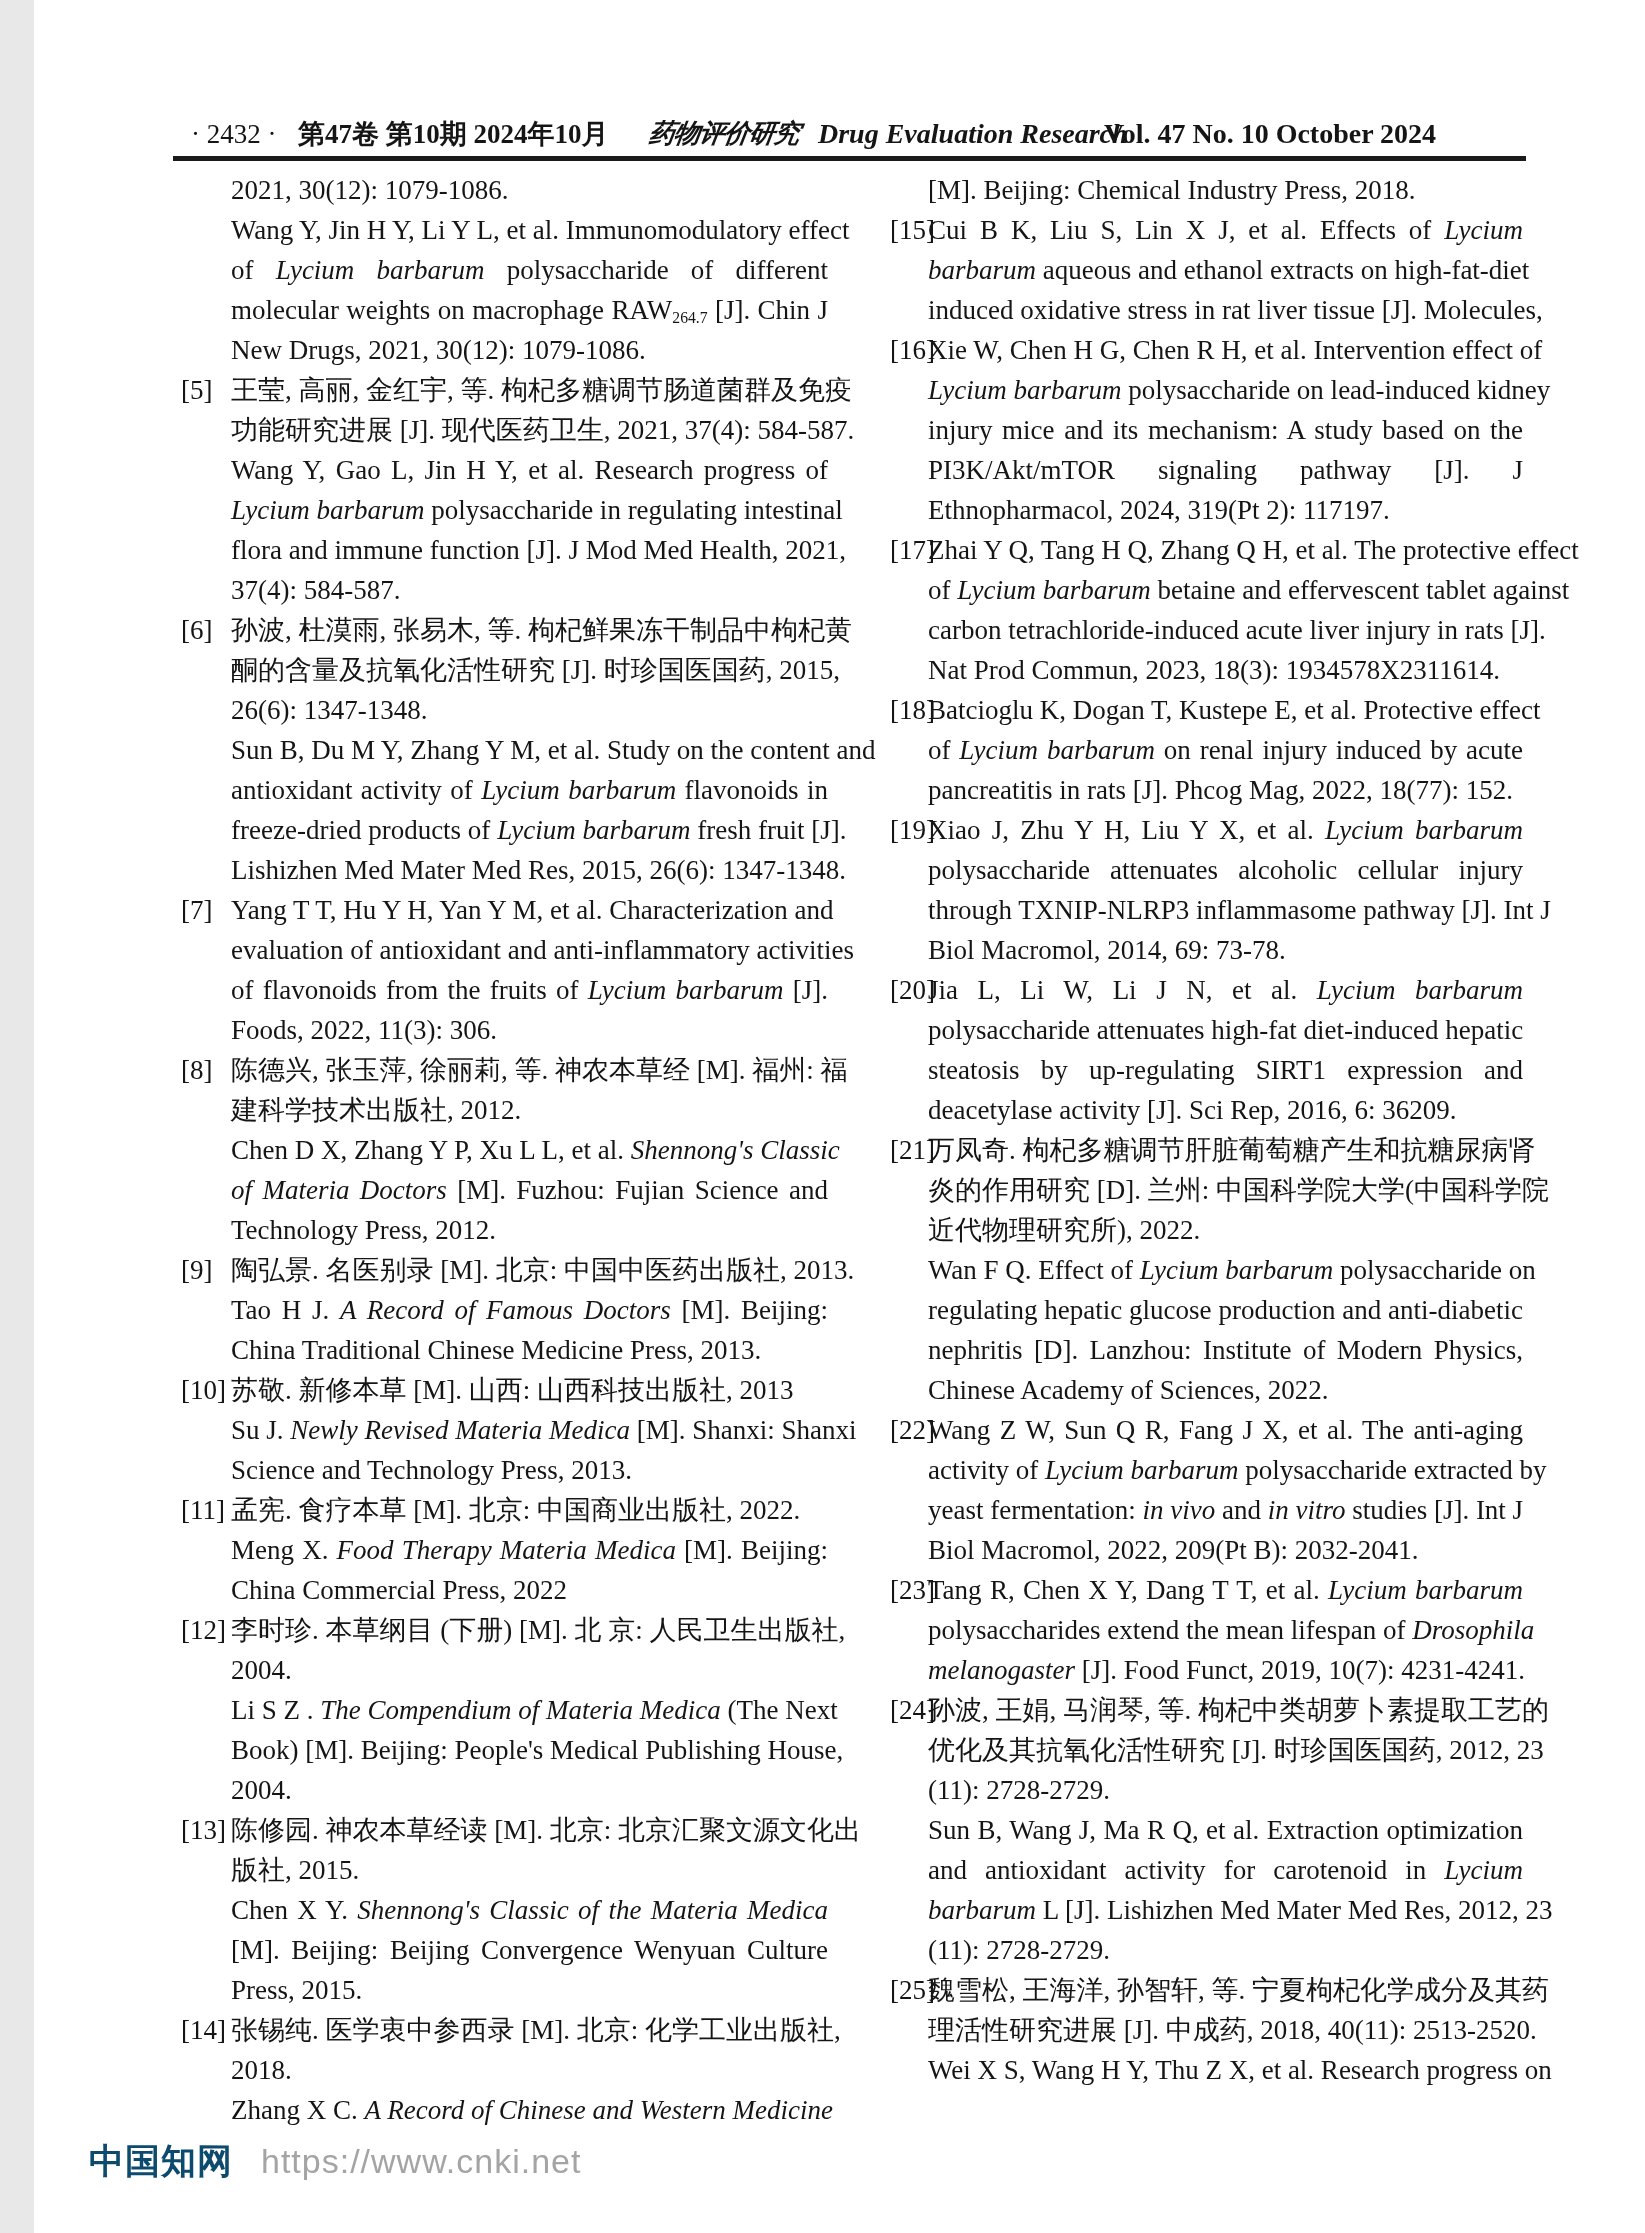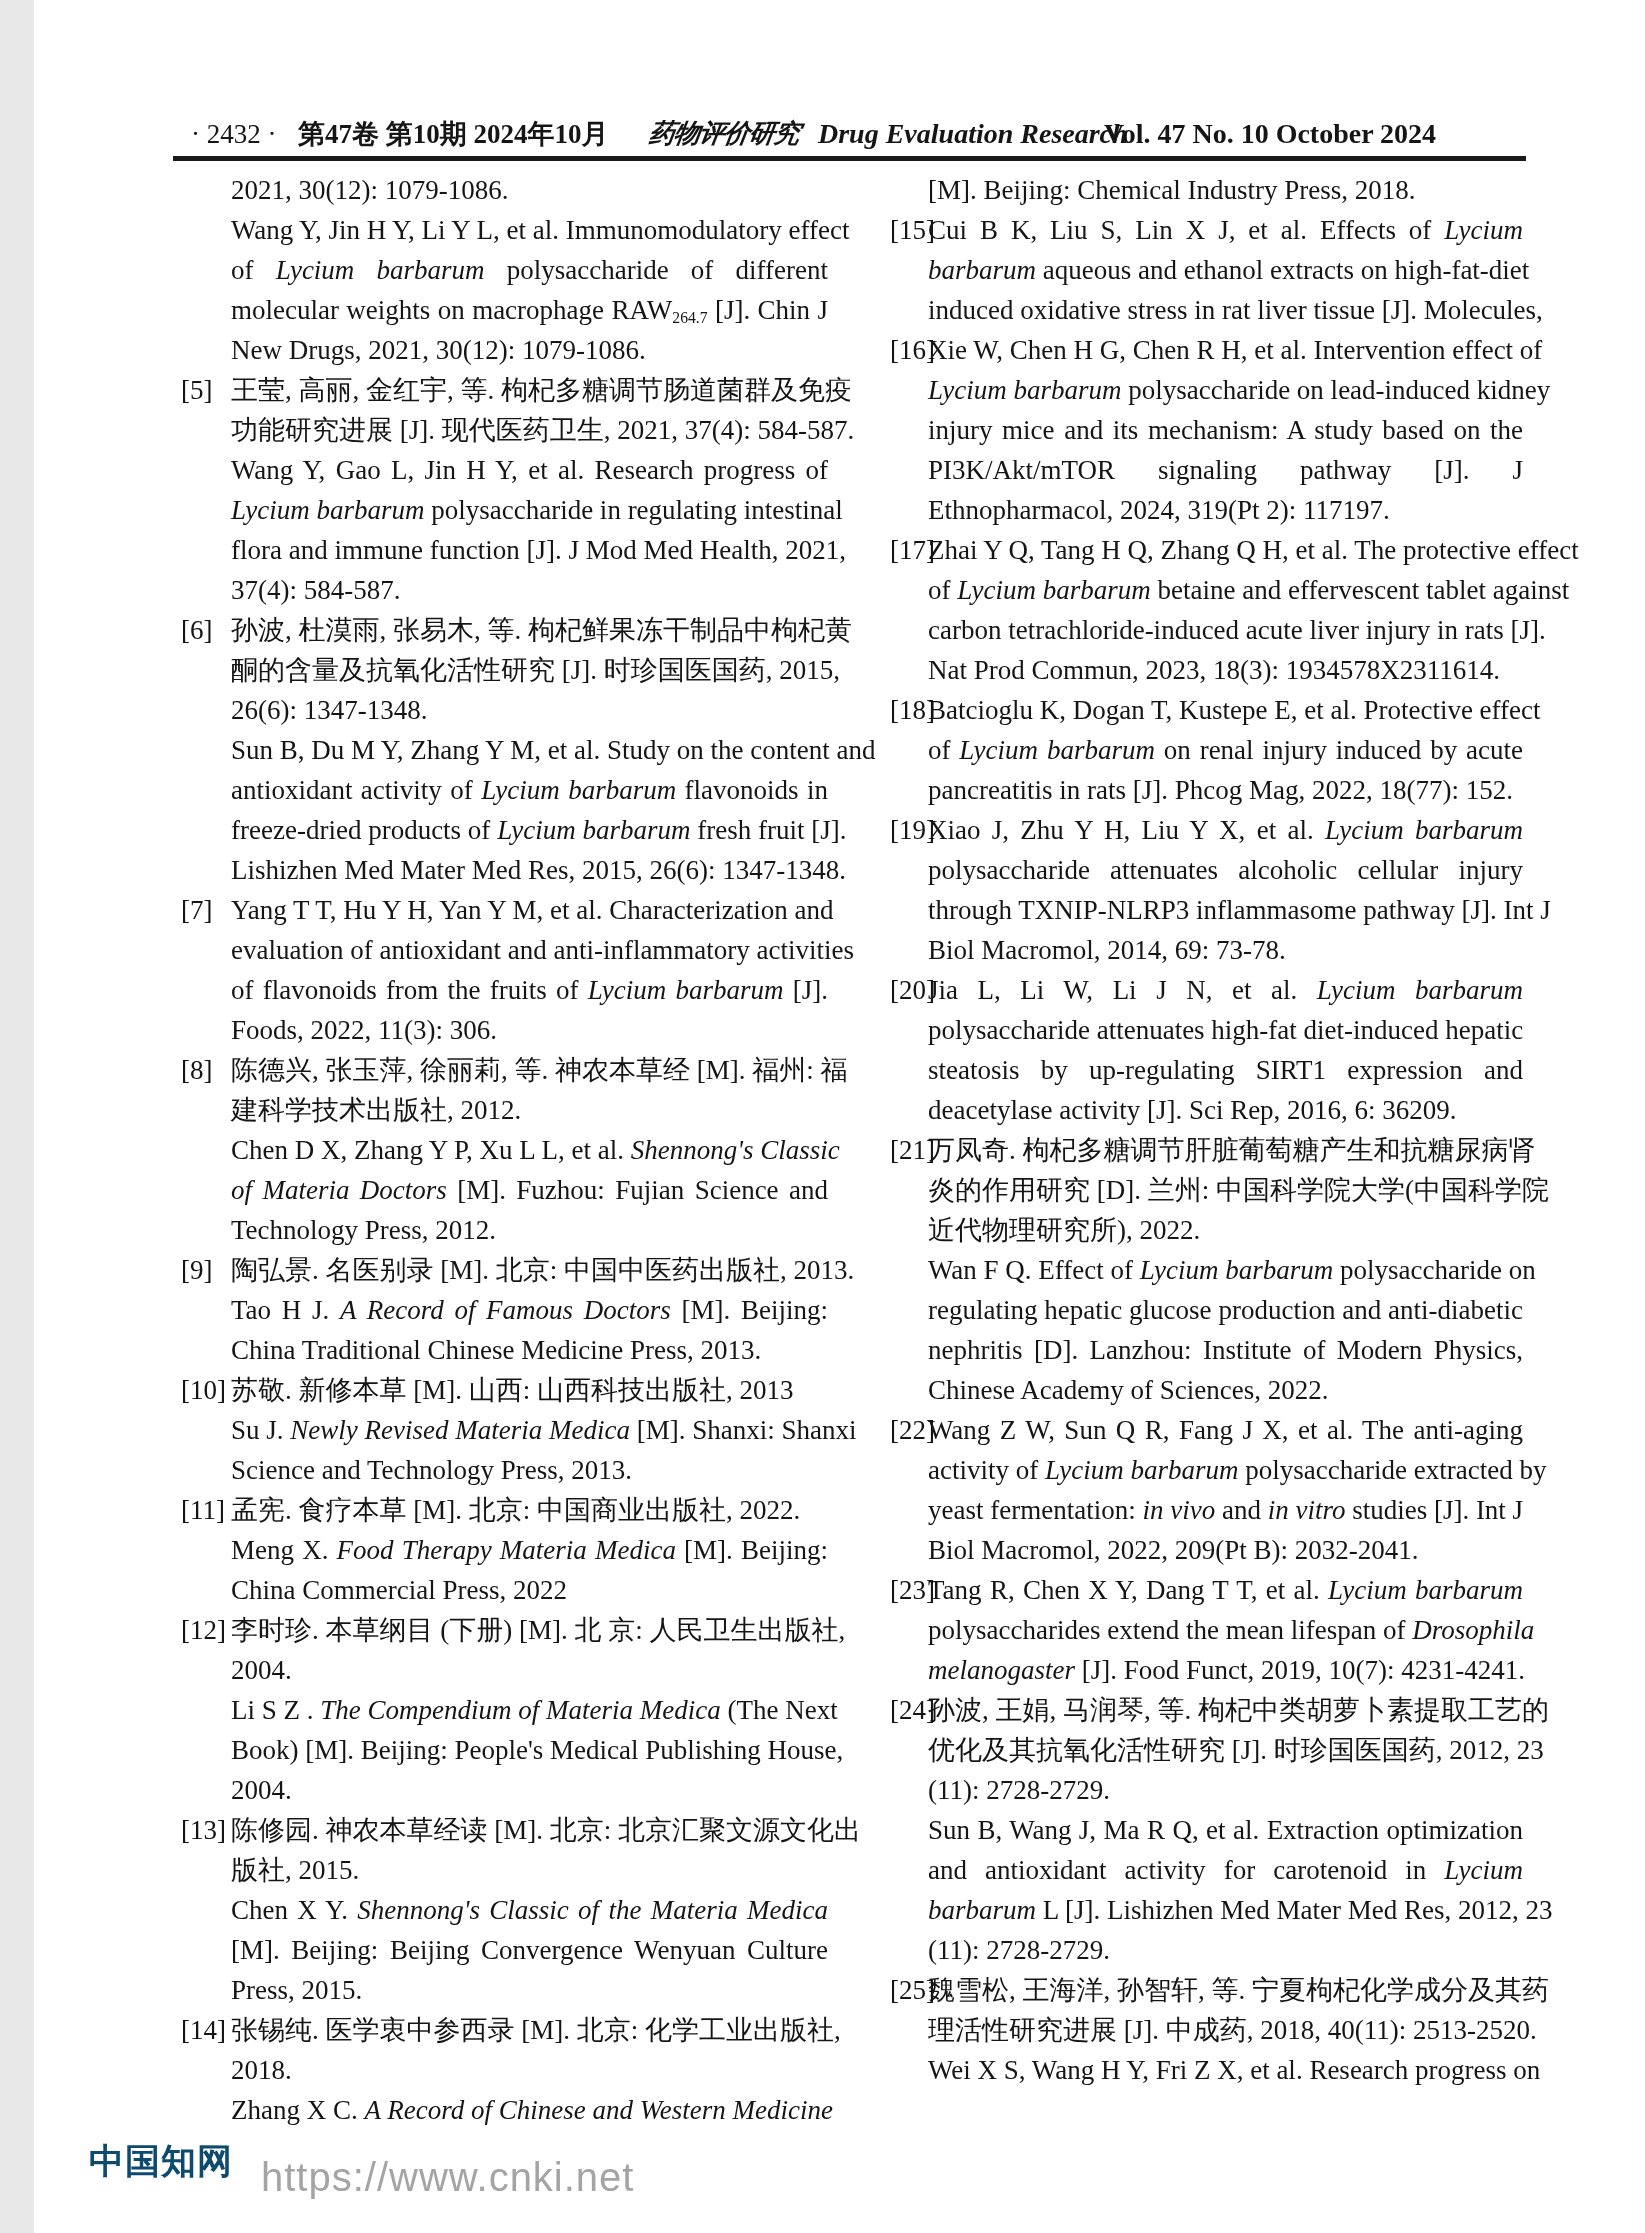--- a/index.html
+++ b/index.html
@@ -35,23 +35,23 @@
   .line sub{font-size:0.58em;line-height:0;vertical-align:-0.25em;}
   .line i{font-style:italic;}
   
   #footer{position:absolute;left:0;top:2137px;width:100%;height:50px;white-space:nowrap;}
   #cnki-logo{
     position:absolute;left:55px;top:0;
     font-family:"Liberation Sans","DejaVu Sans",sans-serif;
     font-weight:bold;font-size:35px;line-height:48px;color:#0c4a6e;letter-spacing:1px;
   }
   #cnki-url{
-    position:absolute;left:227px;top:16px;
+    position:absolute;left:227px;top:0;
     font-family:"Liberation Sans","DejaVu Sans",sans-serif;
-    font-size:40px;line-height:48px;color:#a4a4a4;letter-spacing:1px;
+    font-size:34px;line-height:48px;color:#a4a4a4;letter-spacing:1px;
   }
 </style>
 </head>
 <body>
 
 <div id="page">
 
   <span class="hdr" id="page-number">· 2432 ·</span>
   <span class="hdr" id="issue-cn">第47卷 第10期 2024年10月</span>
   <span class="hdr" id="journal-logo">药物评价研究</span>
@@ -222,21 +222,21 @@
         <div class="line">Sun B, Wang J, Ma R Q, et al. Extraction optimization</div>
         <div class="line">and antioxidant activity for carotenoid in <i>Lycium</i></div>
         <div class="line"><i>barbarum</i> L [J]. Lishizhen Med Mater Med Res, 2012, 23</div>
         <div class="line last">(11): 2728-2729.</div>
       </div>
       <div class="ref">
         <div class="line"><span class="ref-label">[25]</span>魏雪松, 王海洋, 孙智轩, 等. 宁夏枸杞化学成分及其药</div>
         <div class="line last">理活性研究进展 [J]. 中成药, 2018, 40(11): 2513-2520.</div>
       </div>
       <div class="ref">
-        <div class="line last">Wei X S, Wang H Y, Fri Z X, et al. Research progress on</div>
+        <div class="line last">Wei X S, Wang H Y, Thu Z X, et al. Research progress on</div>
       </div>
     </div>
 
   <div id="footer">
     <span id="cnki-logo">中国知网</span>
     <span id="cnki-url">https://www.cnki.net</span>
   </div>
 
 </div>
 

